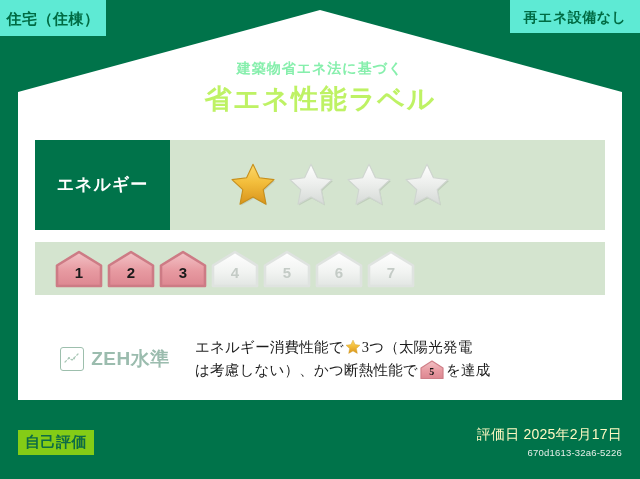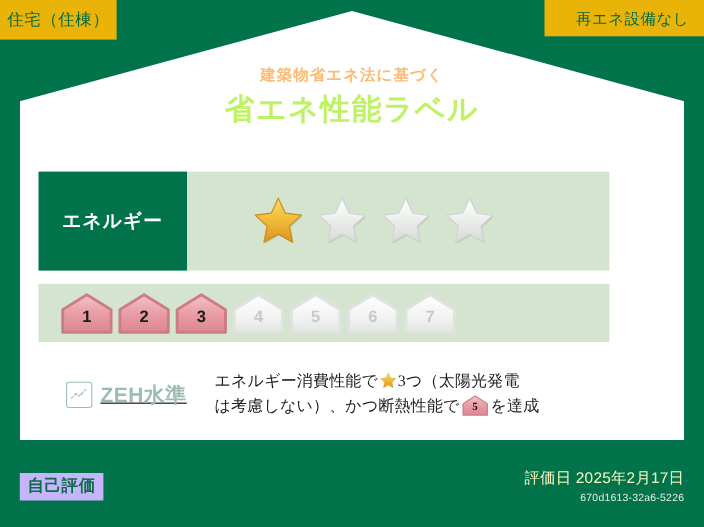--- a/index.html
+++ b/index.html
@@ -7,48 +7,48 @@
     width:640px;height:479px;overflow:hidden;
     background:#00734a;
     font-family:"Liberation Sans","DejaVu Sans",sans-serif;
     -webkit-font-smoothing:antialiased;
   }
 
   .label-root{position:relative;width:640px;height:479px;background:#00734a;}
 
   
   .corner-tag{
-    position:absolute;top:0;background:#eab308;color:#006b43;
-    font-weight:normal;font-size:15px;line-height:1;
+    position:absolute;top:0;background:#5eead4;color:#006b43;
+    font-weight:bold;font-size:15px;line-height:1;
     display:flex;align-items:center;justify-content:center;
     letter-spacing:.5px;z-index:6;
   }
   .corner-tag.left{left:0;width:106px;height:36px;}
-  .corner-tag.right{right:0;width:130px;height:33px;font-size:14px;padding-left:15px;}
+  .corner-tag.right{right:0;width:130px;height:33px;font-size:14px;}
 
   
   .house{
     position:absolute;left:18px;top:10px;width:604px;height:390px;
     background:#ffffff;
     clip-path:polygon(0 82px, 50% 0, 100% 82px, 100% 100%, 0 100%);
     z-index:2;
   }
 
   
   .title-sub{
     position:absolute;top:60px;left:0;right:0;text-align:center;
-    color:#fdba74;font-size:14px;font-weight:bold;letter-spacing:1px;z-index:5;
+    color:#86efac;font-size:14px;font-weight:bold;letter-spacing:1px;z-index:5;
   }
   .title-main{
     position:absolute;top:81px;left:0;right:0;text-align:center;
     color:#bef264;font-size:27px;font-weight:bold;letter-spacing:1.5px;z-index:5;
   }
 
   
-  .rows{position:absolute;left:35px;top:140px;width:519px;z-index:5;margin-top:16px;}
+  .rows{position:absolute;left:35px;top:140px;width:570px;z-index:5;}
   .metric-row{display:flex;align-items:stretch;margin-bottom:12px;}
   .metric-name{
     width:135px;flex:0 0 135px;background:#00734a;color:#fff;
     font-weight:bold;font-size:17px;line-height:1.45;
     display:flex;flex-direction:column;align-items:center;justify-content:center;
     text-align:center;letter-spacing:1px;
   }
   .metric-name span{display:block;white-space:nowrap;}
   .metric-value{
     flex:1;background:#d4e4cf;display:flex;align-items:center;
@@ -73,41 +73,41 @@
   }
   .grade.on b{color:#1a1a1a;}
   .grade.off b{color:#c4cbc6;}
 
   
   .note{
     position:absolute;left:35px;top:336px;width:570px;z-index:5;
     display:flex;align-items:flex-start;
   }
   .zeh{display:flex;align-items:center;gap:7px;padding-top:10px;width:160px;flex:0 0 160px;
-       justify-content:center;text-decoration:underline;}
+       justify-content:center;}
   .zeh-icon{width:22px;height:22px;border:1.5px solid #9dbfad;border-radius:3px;
             display:block;background:#fff;}
   .zeh-text{color:#9bbcae;font-size:19px;font-weight:bold;letter-spacing:.5px;white-space:nowrap;}
   .note-text{
     color:#1c1c1c;font-size:14.5px;line-height:1.62;letter-spacing:.2px;flex:1;
     font-family:Liberation Serif, serif;
   }
   .inline-star{display:inline-block;width:16px;height:16px;vertical-align:-3px;margin:0 1px;}
   .inline-grade{
     display:inline-block;position:relative;width:24px;height:19px;vertical-align:-4px;margin:0 2px;
   }
   .inline-grade svg{position:absolute;inset:0;width:24px;height:19px;}
   .inline-grade b{position:absolute;inset:0;display:flex;align-items:center;justify-content:center;
                   padding-top:4px;box-sizing:border-box;font-size:10px;color:#111;}
 
   
   .footer{position:absolute;left:0;right:0;bottom:0;height:79px;z-index:5;}
   .foot-left{position:absolute;left:18px;top:30px;display:flex;align-items:center;gap:6px;}
   .self-eval{
-    background:#c4b5fd;color:#0d6b46;font-weight:bold;font-size:15px;
+    background:#84cc16;color:#0d6b46;font-weight:bold;font-size:15px;
     padding:3px 7px;line-height:1.25;letter-spacing:.5px;
   }
   .bldg-name{color:#ffffff;font-size:15px;letter-spacing:.3px;}
   .foot-right{position:absolute;right:18px;top:26px;text-align:right;}
   .eval-date{color:#fef9c3;font-size:14px;letter-spacing:.2px;white-space:nowrap;}
   .eval-id{color:#e6efe9;font-size:9.5px;margin-top:3px;letter-spacing:.2px;
            font-family:"Liberation Sans",sans-serif;}
 </style>
 </head>
 <body>

